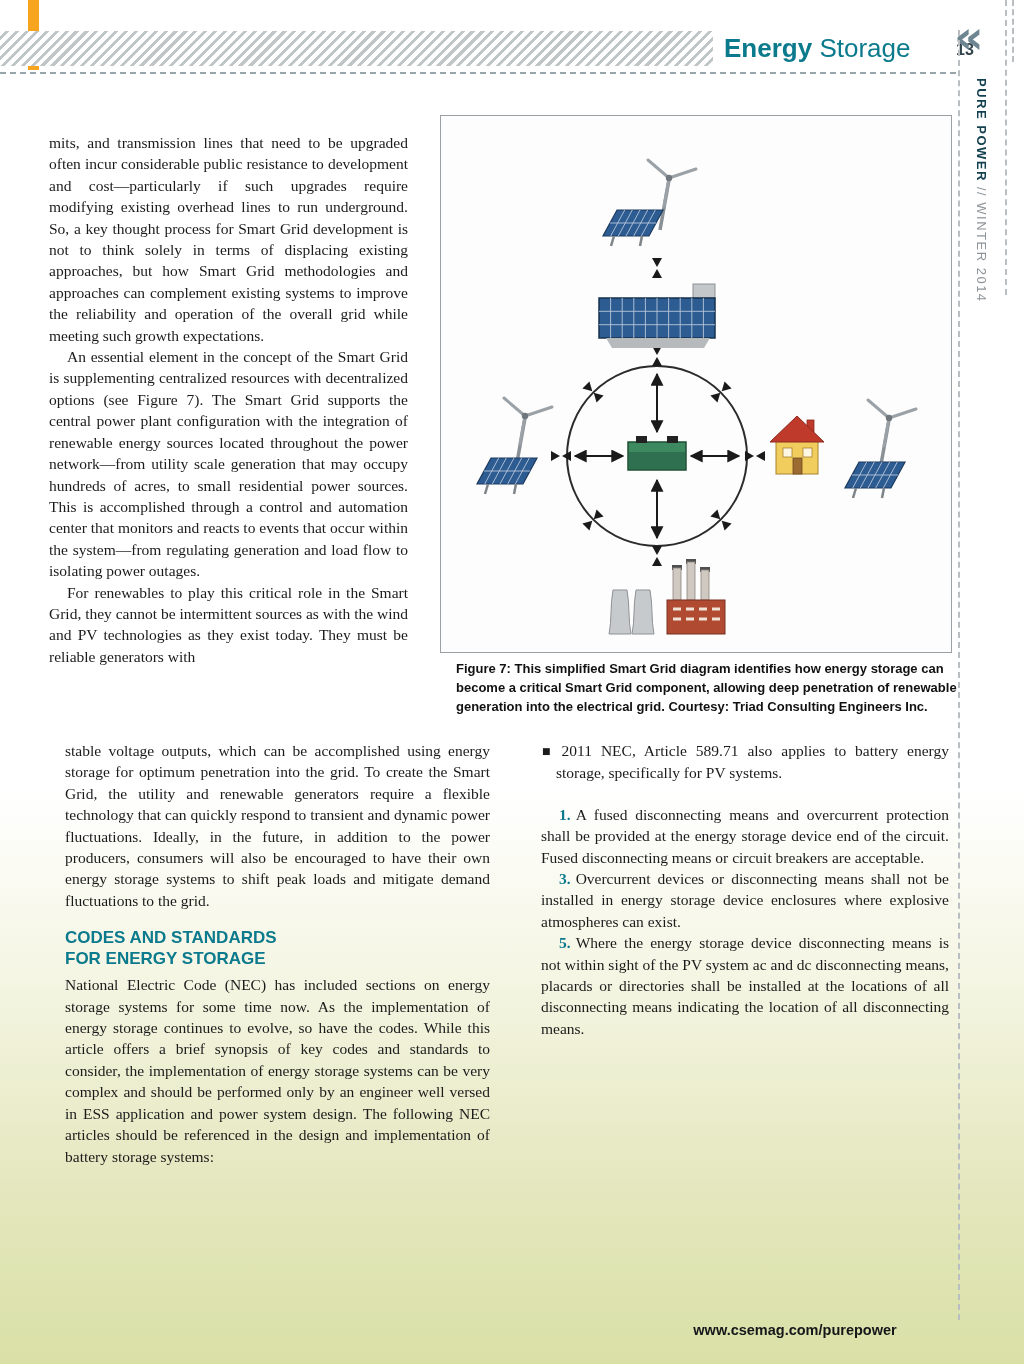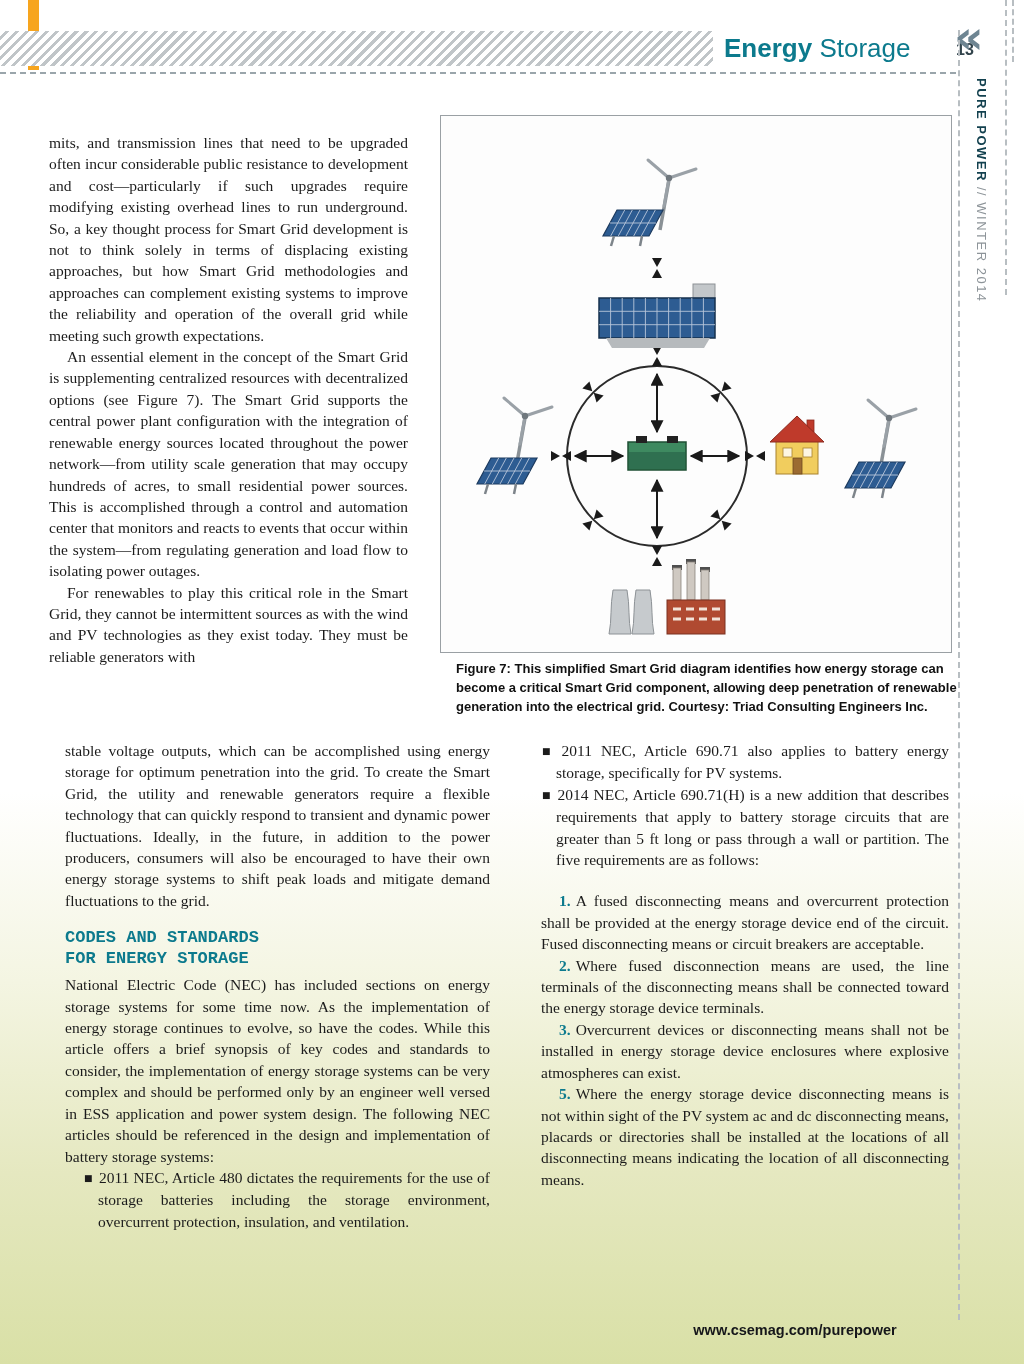--- a/index.html
+++ b/index.html
@@ -29,21 +29,21 @@
   .spine .brand { font-weight:bold; color:#13414f; }
   .spine .issue { color:#8d9499; }
 
   
   .col1-top, .col1-bottom, .col2-bottom { color:#1b1b1b; font-size:15.5px; line-height:21.4px; text-align:justify; }
   .col1-top { position:absolute; left:49px; top:132px; width:359px; }
   .col1-bottom { position:absolute; left:65px; top:740px; width:425px; }
   .col2-bottom { position:absolute; left:523px; top:740px; width:426px; }
   p { margin:0; }
   .ind { text-indent:18px; }
-  .heading { font-family:Liberation Mono, monospace; font-weight:bold; color:#0c7a8d;
+  .heading { font-family:Liberation Sans, sans-serif; font-weight:bold; color:#0c7a8d;
              font-size:17px; line-height:21px; margin:16px 0 5px; text-align:left; }
   .bullet { margin-left:19px; padding-left:14px; text-indent:-14px; }
   .bsq { font-family:"DejaVu Sans",sans-serif; font-size:9px; vertical-align:2px; margin-right:6px; }
   .num-list { margin-top:20px; }
   .num-item { text-indent:18px;margin-left:18px; }
   .num { font-weight:bold; color:#0c7a8d; padding-right:5px; }
 
   
   .figure-box { position:absolute; left:440px; top:115px; width:512px; height:538px;
                 background:#fdfdfd; border:1px solid #9aa0a4; }
@@ -173,29 +173,26 @@
       </g>
     </svg>
   </div>
 
   <div class="caption"><span>Figure 7: This simplified Smart Grid diagram identifies how energy storage can become a critical Smart Grid component, allowing deep penetration of renewable generation into the electrical grid.</span><span class="credit"> Courtesy: Triad Consulting Engineers Inc.</span></div>
 
   <div class="col1-bottom">
     <p>stable voltage outputs, which can be accomplished using energy storage for optimum penetration into the grid. To create the Smart Grid, the utility and renewable generators require a flexible technology that can quickly respond to transient and dynamic power fluctuations. Ideally, in the future, in addition to the power producers, consumers will also be encouraged to have their own energy storage systems to shift peak loads and mitigate demand fluctuations to the grid.</p>
     <h2 class="heading"><span>CODES AND STANDARDS</span><br><span>FOR ENERGY STORAGE</span></h2>
     <p>National Electric Code (NEC) has included sections on energy storage systems for some time now. As the implementation of energy storage continues to evolve, so have the codes. While this article offers a brief synopsis of key codes and standards to consider, the implementation of energy storage systems can be very complex and should be performed only by an engineer well versed in ESS application and power system design. The following NEC articles should be referenced in the design and implementation of battery storage systems:</p>
-    <p class="bullet"><span class="bsq">■</span><span>2011 NEC, Article 480 dictates the requirements for the use of storage batteries including the storage environment, overcurrent protection, insulation, and ventilation.</span></p>
   </div>
 
   <div class="col2-bottom">
-    <p class="bullet"><span class="bsq">■</span><span>2011 NEC, Article 690.71 also applies to battery energy storage, specifically for PV systems.</span></p>
-    <p class="bullet"><span class="bsq">■</span><span>2014 NEC, Article 690.71(H) is a new addition that describes requirements that apply to battery storage circuits that are greater than 5 ft long or pass through a wall or partition. The five requirements are as follows:</span></p>
+    <p class="bullet"><span class="bsq">■</span><span>2011 NEC, Article 589.71 also applies to battery energy storage, specifically for PV systems.</span></p>
     <div class="num-list">
       <p class="num-item"><span class="num">1.</span><span>A fused disconnecting means and overcurrent protection shall be provided at the energy storage device end of the circuit. Fused disconnecting means or circuit breakers are acceptable.</span></p>
-      <p class="num-item"><span class="num">2.</span><span>Where fused disconnection means are used, the line terminals of the disconnecting means shall be connected toward the energy storage device terminals.</span></p>
       <p class="num-item"><span class="num">3.</span><span>Overcurrent devices or disconnecting means shall not be installed in energy storage device enclosures where explosive atmospheres can exist.</span></p>
       <p class="num-item"><span class="num">5.</span><span>Where the energy storage device disconnecting means is not within sight of the PV system ac and dc disconnecting means, placards or directories shall be installed at the locations of all disconnecting means indicating the location of all disconnecting means.</span></p>
     </div>
   </div>
 
   <div class="footer-url">www.csemag.com/purepower</div>
 
 </div>
 
 </body></html>

